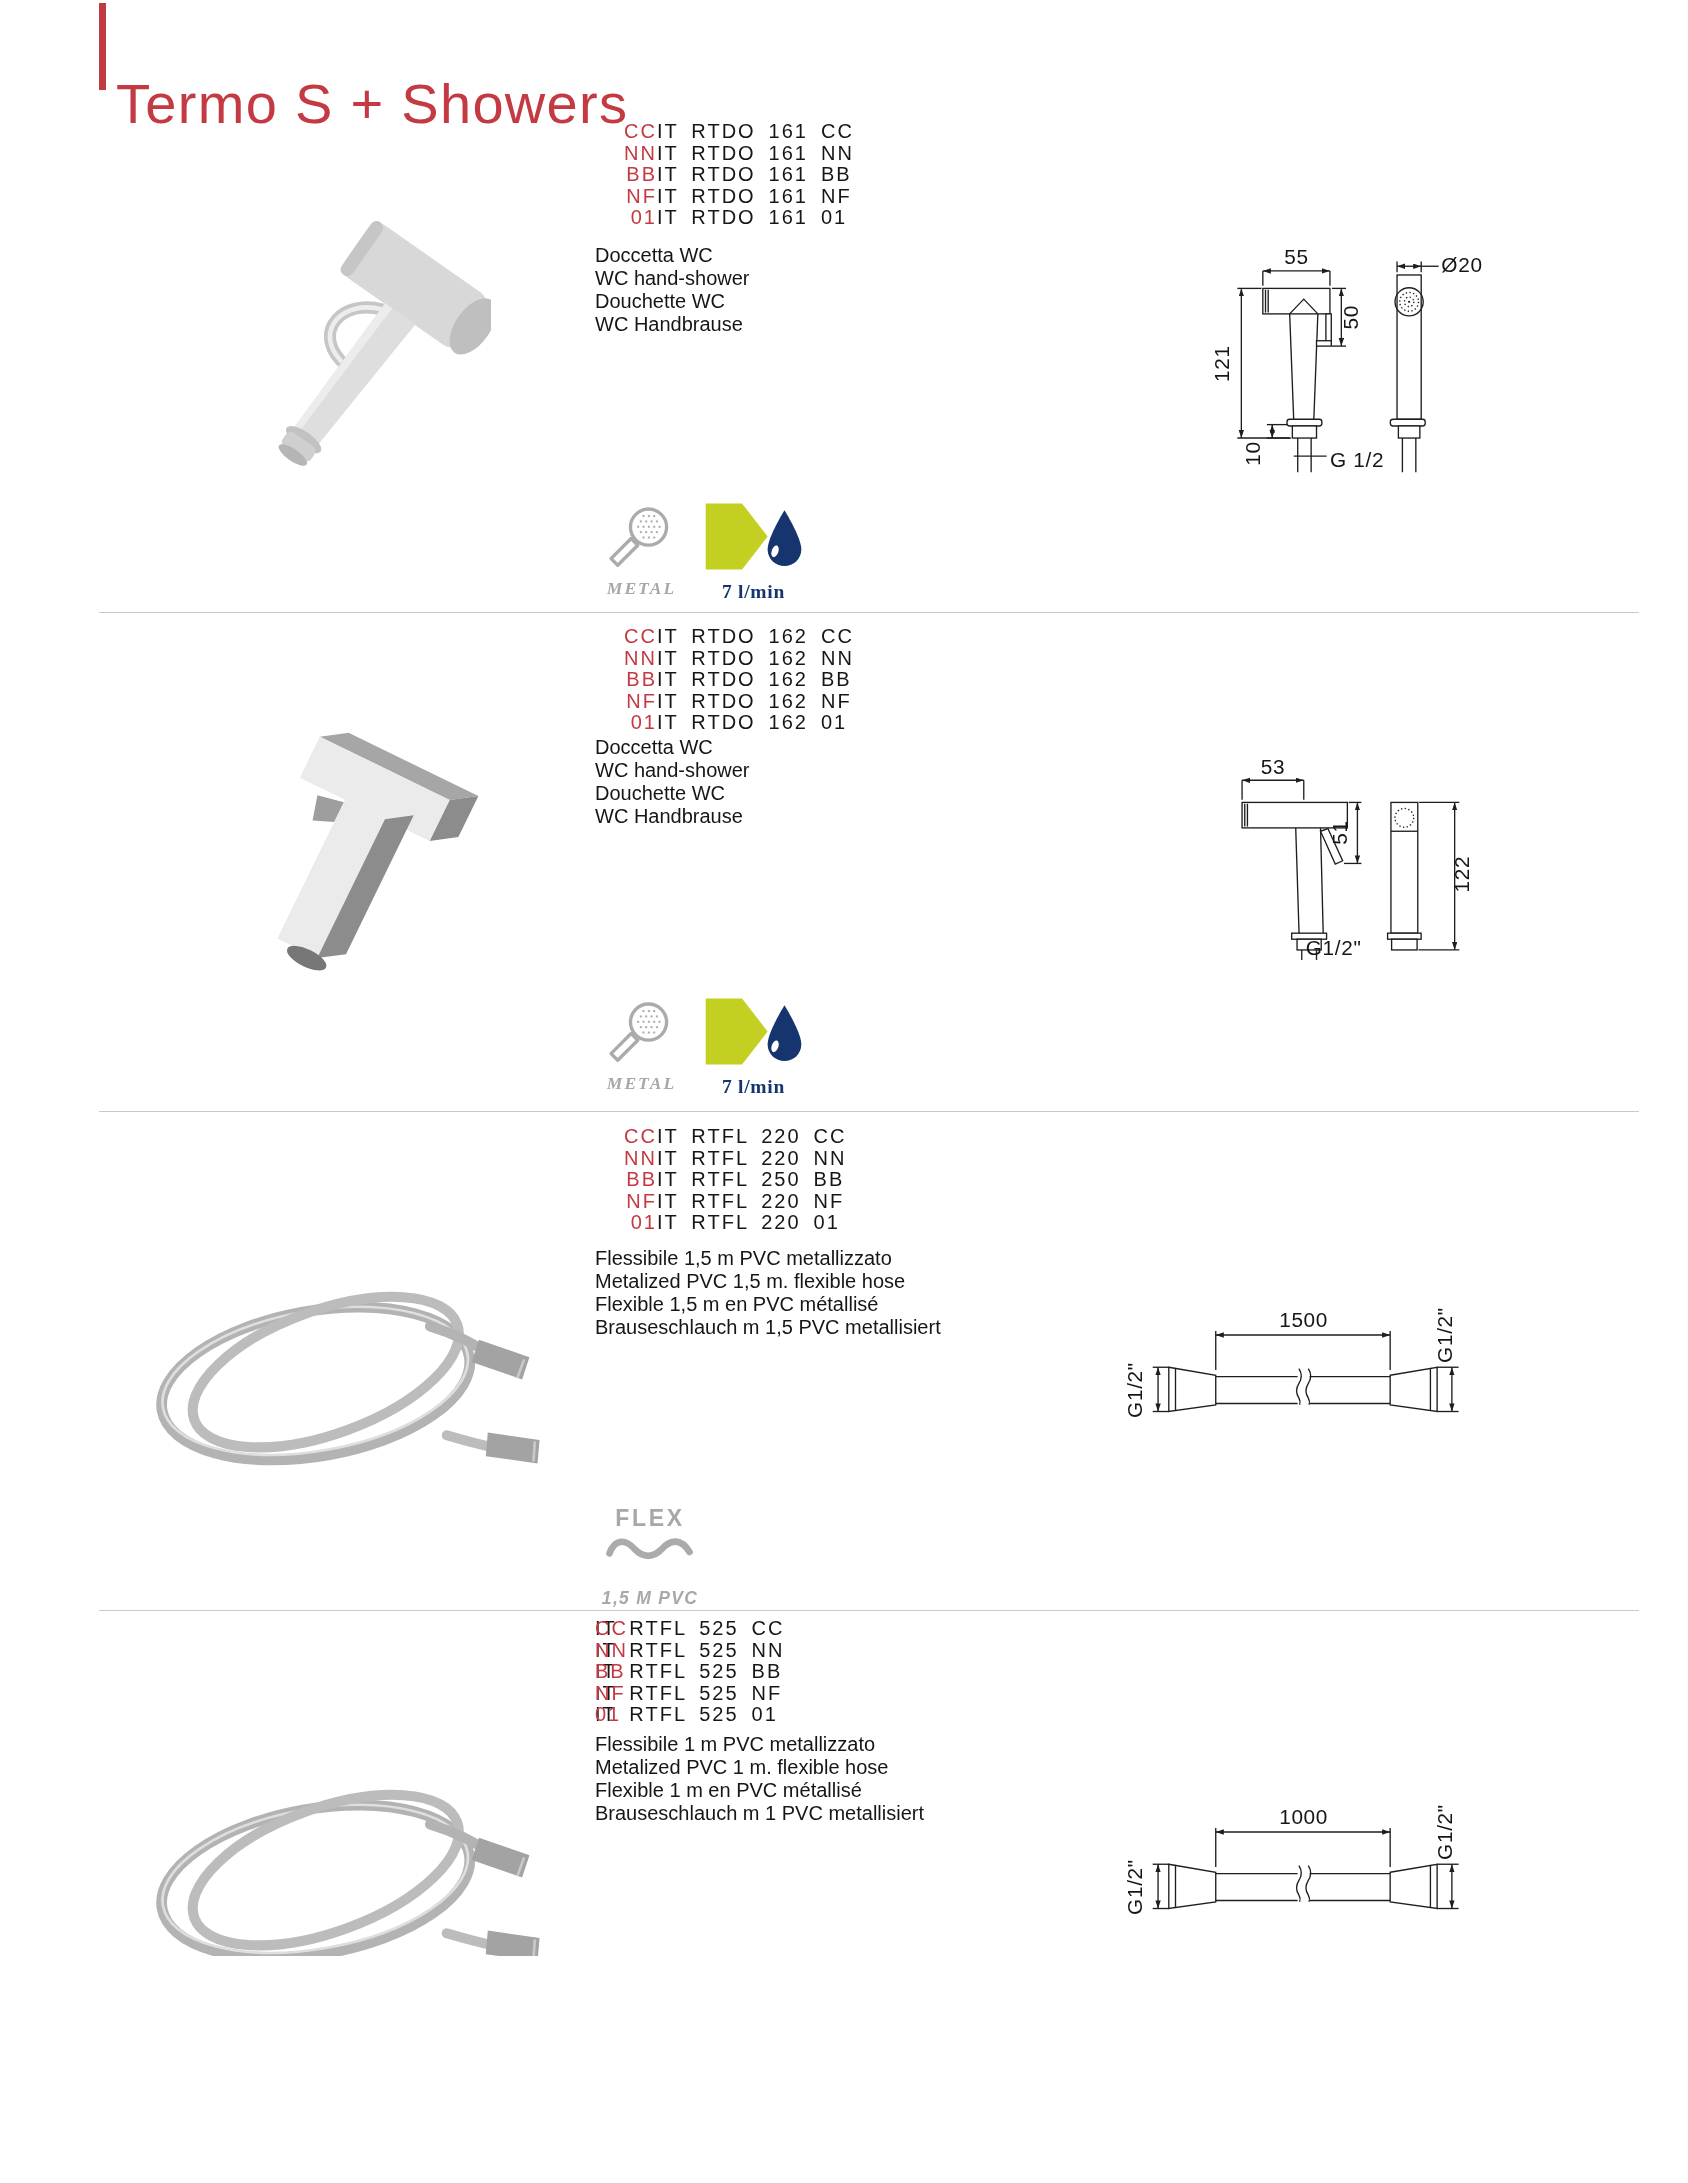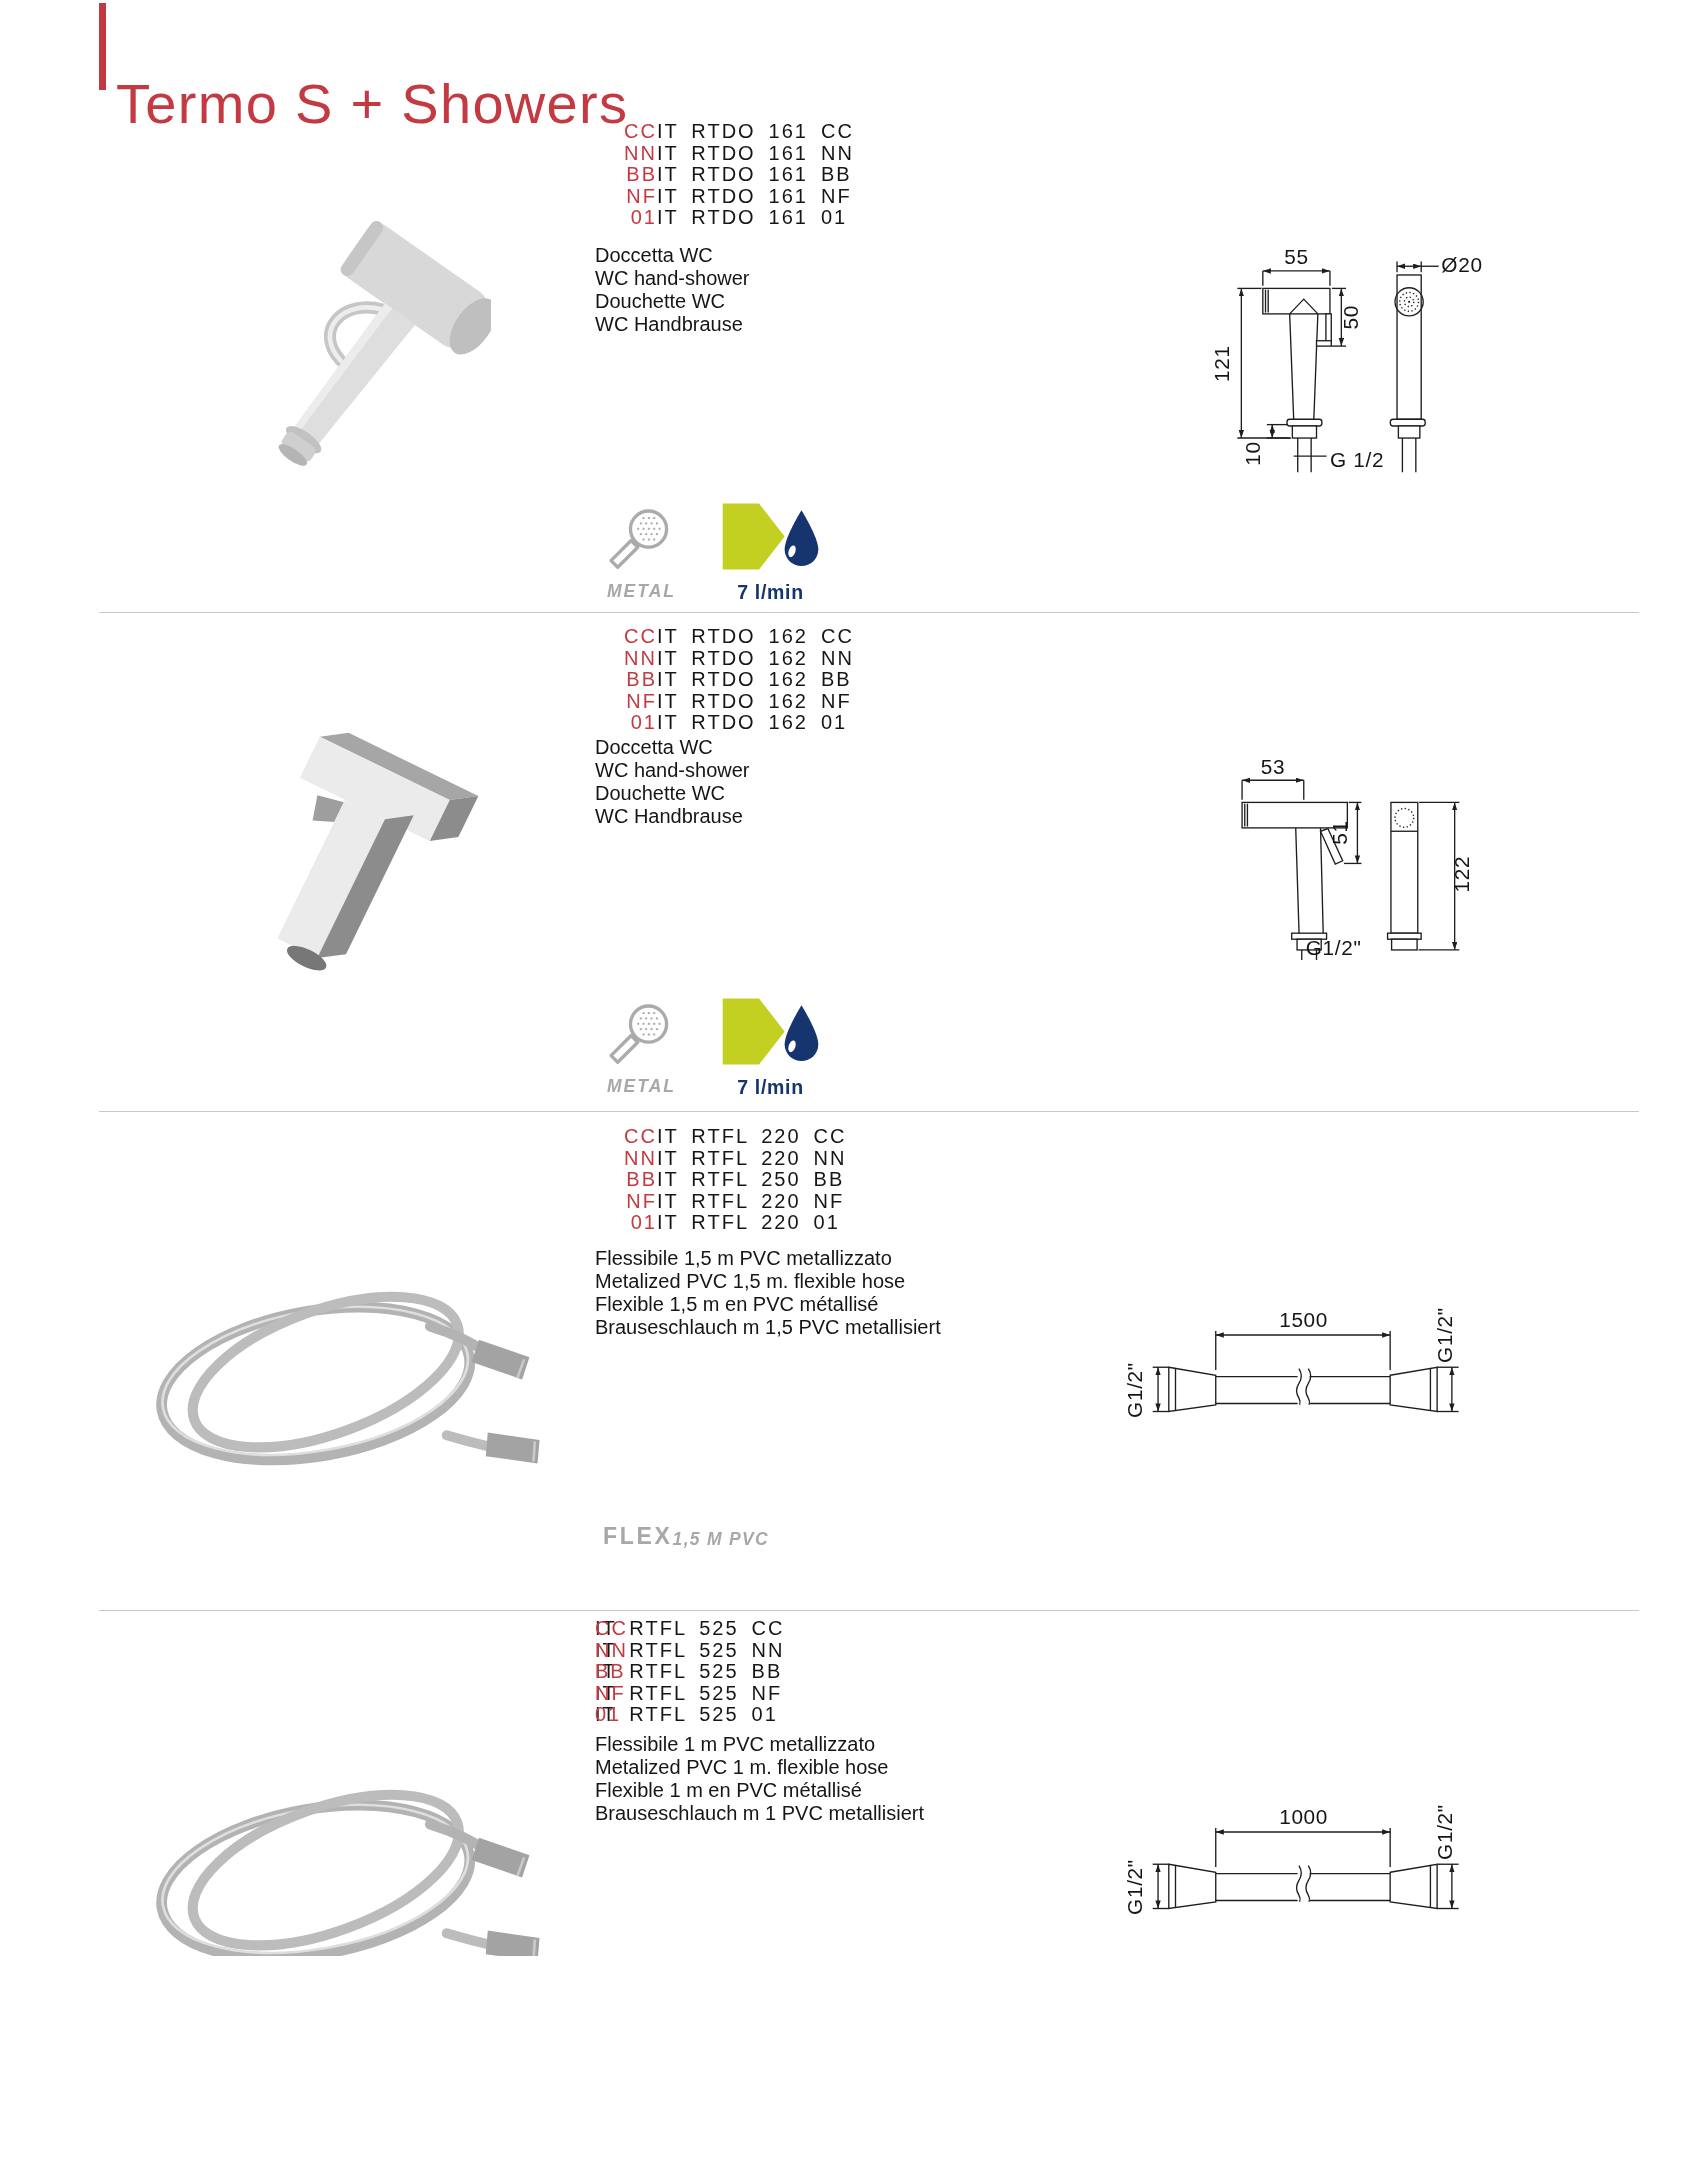--- a/index.html
+++ b/index.html
@@ -22,26 +22,26 @@
   
   .codes{position:absolute;}
   .code-row{display:flex;font-size:20px;line-height:21.5px;letter-spacing:2px;word-spacing:5.4px;white-space:pre;text-align:right;}
   .code-row .variant{color:var(--red);width:62px;flex:none;}
   .code-row .code{color:var(--ink);}
   .codes.overlap .code-row{position:relative;}
   .codes.overlap .variant{position:absolute;left:0;top:0;width:auto;}
   
   .desc{position:absolute;font-size:20px;line-height:23px;color:var(--ink);}
   
-  .icons{position:absolute;display:flex;gap:40px;align-items:center;}
+  .icons{position:absolute;display:flex;gap:23px;align-items:flex-start;font-family:Liberation Serif, serif;}
   .icon-item{display:flex;flex-direction:column;align-items:center;}
   .metal-label{margin-top:5.4px;color:var(--gray);font-weight:bold;font-style:italic;font-size:17.5px;letter-spacing:2px;}
   .flow-label{margin-top:8px;color:var(--navy);font-weight:bold;font-size:19.5px;letter-spacing:0.7px;}
   
-  .flex-badge{position:absolute;width:94px;display:flex;flex-direction:row;align-items:flex-end;}
+  .flex-badge{position:absolute;width:94px;display:flex;flex-direction:column;align-items:center;}
   .flex-label{color:var(--gray);font-weight:bold;font-size:23px;letter-spacing:2.7px;}
   .flex-sub{margin-top:24px;color:var(--gray);font-weight:bold;font-style:italic;font-size:17.5px;letter-spacing:1.3px;white-space:nowrap;}
   
   .divider{position:absolute;left:99px;width:1540px;height:1.3px;background:#C9C9C9;}
   
   .abs{position:absolute;}
   svg text{font-family:"Liberation Sans","DejaVu Sans",sans-serif;font-size:31px;fill:var(--ink);letter-spacing:1px;}
   .dl{stroke:var(--line);stroke-width:2;fill:none;}
   .df{stroke:var(--line);stroke-width:2;fill:#ffffff;}
   .dot{fill:var(--line);}

